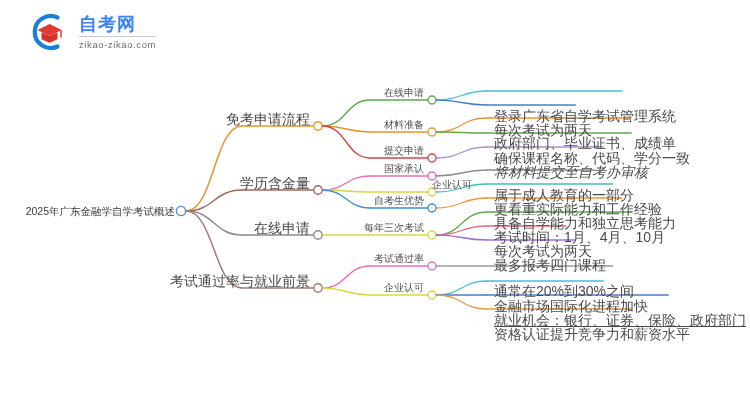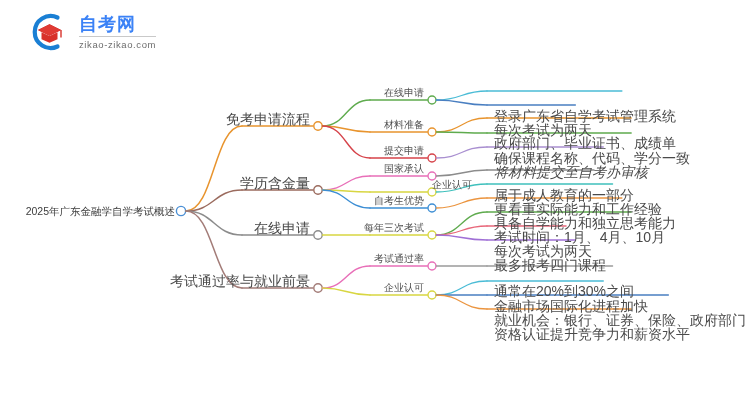--- a/index.html
+++ b/index.html
@@ -185,17 +185,17 @@
       <div class="node lvl1 rightalign" style="left: 310px; top: 228px;">在线申请</div>
       <div class="node lvl2 rightalign" style="left: 424px; top: 228px;">每年三次考试</div>
       <div class="node leaf right" style="left: 494px; top: 205px;">考试时间：1月、4月、10月</div>
       <div class="node leaf right" style="left: 494px; top: 219px;">每次考试为两天</div>
       <div class="node leaf right" style="left: 494px; top: 233px;">最多报考四门课程</div>
       <div class="node lvl1 rightalign" style="left: 310px; top: 281px;">考试通过率与就业前景</div>
       <div class="node lvl2 rightalign" style="left: 424px; top: 259px;">考试通过率</div>
       <div class="node leaf right" style="left: 494px; top: 259px;">通常在20%到30%之间</div>
       <div class="node lvl2 rightalign" style="left: 424px; top: 288px;">企业认可</div>
       <div class="node leaf right" style="left: 494px; top: 274px;">金融市场国际化进程加快</div>
-      <div class="node leaf right" style="left: 494px; top: 288px;">就业机会：银行、证券、保险、政府部门</div>
+      <div class="node leaf right" style="left: 494px; top: 288px; text-decoration: underline;">就业机会：银行、证券、保险、政府部门</div>
       <div class="node leaf right" style="left: 494px; top: 302px;">资格认证提升竞争力和薪资水平</div>
     </div>
 
 </div>
 
 </body></html>

